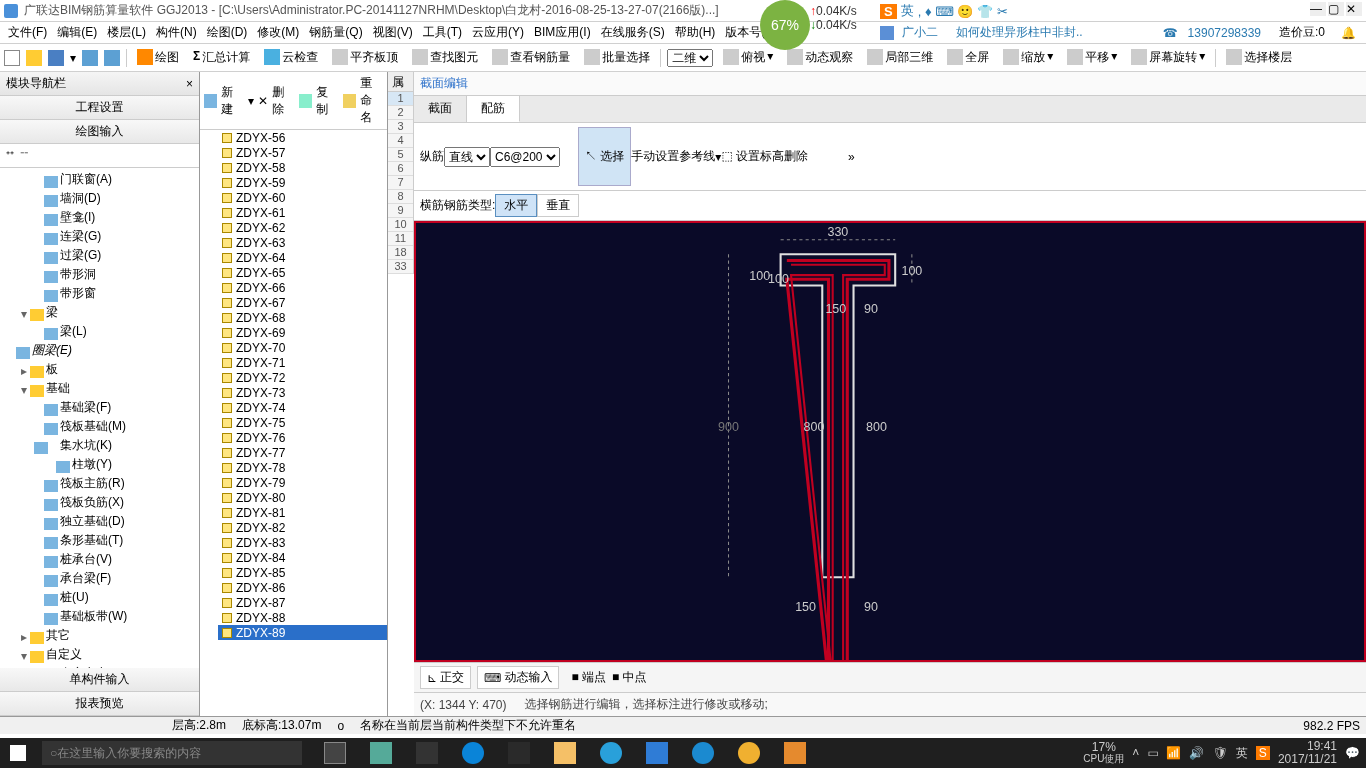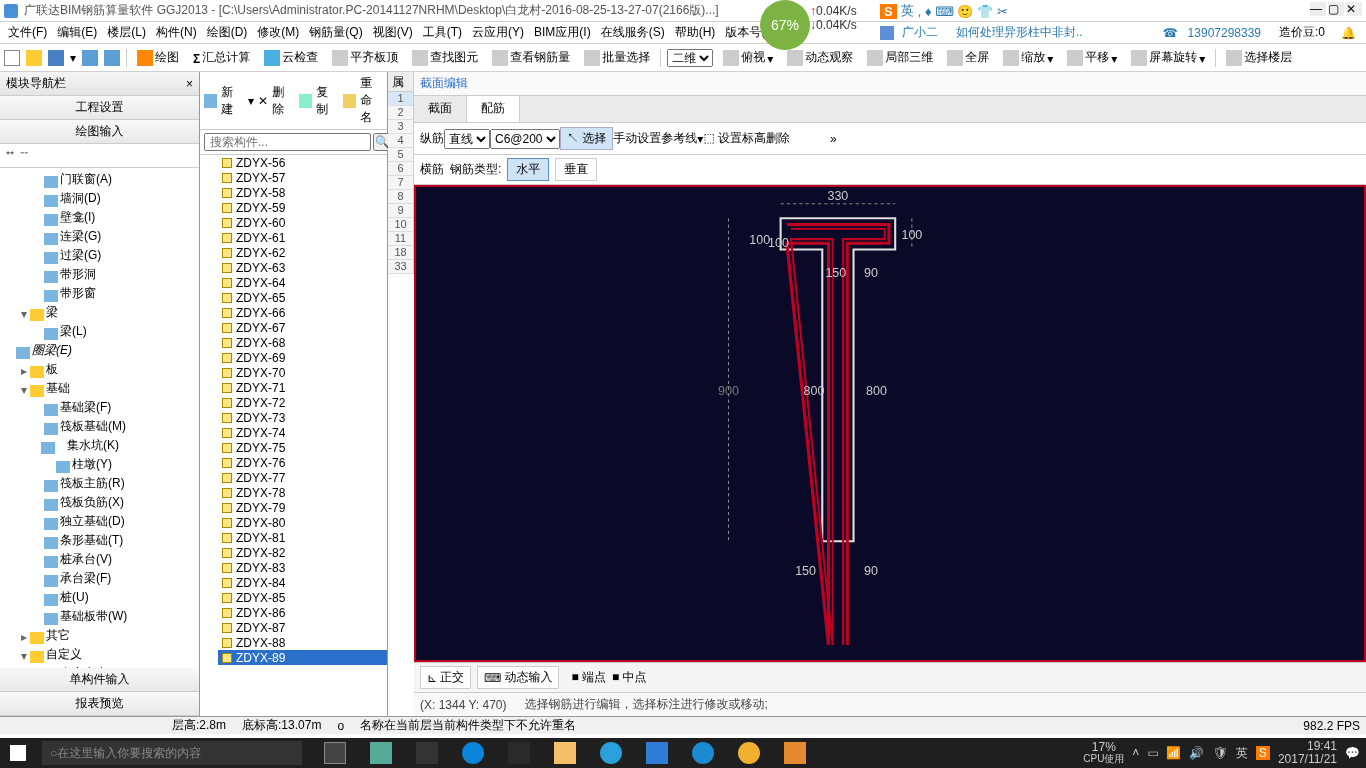--- a/index.html
+++ b/index.html
@@ -15,21 +15,21 @@
 .title-bar .corner-icons span{width:16px;height:14px;background:#eee;display:inline-block;}
 .ime-strip{position:absolute;left:880px;top:2px;display:flex;align-items:center;gap:4px;}
 .ime-strip .s-logo{background:#ff7b00;color:#fff;padding:0 4px;font-weight:bold;}
 .ime-strip span{color:#2a7ab0;font-size:13px;}
 .menu-bar{height:22px;display:flex;align-items:center;border-bottom:1px solid #d0d0d0;padding-left:4px;gap:2px;}
 .menu-bar span{padding:2px 4px;cursor:default;}
 .menu-bar .sp{flex:1;}
 .menu-bar .right-info{color:#2a7ab0;margin-right:8px;}
 .menu-bar .user-icon{width:14px;height:14px;background:#5b8fd6;display:inline-block;vertical-align:middle;margin-right:2px;}
 .toolbar{height:28px;display:flex;align-items:center;border-bottom:1px solid #d0d0d0;padding:0 4px;gap:6px;}
-.toolbar .tb-btn{display:flex;align-items:flex-end;gap:2px;padding:2px 4px;}
+.toolbar .tb-btn{display:flex;align-items:flex-start;gap:2px;padding:2px 4px;}
 .toolbar .tb-icon{width:16px;height:16px;background:#fc3;display:inline-block;}
 .toolbar .sep{width:1px;height:18px;background:#ccc;}
 .toolbar select{height:18px;font-size:12px;}
 .main{display:flex;height:644px;}
 .left-panel{width:200px;border-right:1px solid #999;display:flex;flex-direction:column;}
 .panel-title{background:linear-gradient(#f5f5f5,#e5e5e5);border-bottom:1px solid #ccc;padding:3px 6px;display:flex;align-items:center;}
 .panel-title .x{margin-left:auto;}
 .panel-tab{background:linear-gradient(#f8f8f8,#e8e8e8);text-align:center;padding:3px;border-bottom:1px solid #ccc;}
 .mini-tb{display:flex;gap:6px;padding:3px 6px;border-bottom:1px solid #ccc;}
 .tree{flex:1;overflow:auto;padding:2px 0;}
@@ -54,23 +54,23 @@
 .grid-strip .rn{height:14px;text-align:center;border-bottom:1px solid #ddd;font-size:11px;color:#555;}
 .grid-strip .rn.act{background:#d7e7f5;}
 .editor-wrap{flex:1;display:flex;}
 .editor{flex:1;display:flex;flex-direction:column;}
 .ed-title{padding:3px 6px;color:#2a6fc9;background:#fafafa;border-bottom:1px solid #ccc;}
 .ed-tabs{display:flex;background:#eaeaea;border-bottom:1px solid #ccc;}
 .ed-tabs .t{padding:4px 14px;border-right:1px solid #ccc;}
 .ed-tabs .t.act{background:#fff;border-bottom:1px solid #fff;}
 .rebar-tb1{display:flex;align-items:center;padding:4px 6px;border-bottom:1px solid #ccc;}
 .rebar-tb1 select{height:20px;}
-.rebar-tb1 .btn{padding:2px 6px;border:1px solid #aac;background:#eef;}
+.rebar-tb1 .btn{padding:20px 6px;border:1px solid #aac;background:#eef;margin-left:18px;}
 .rebar-tb1 .btn.act{background:#d0e4f5;}
-.rebar-tb2{display:flex;align-items:center;padding:3px 6px;gap:6px;border-bottom:1px solid #ccc;}
+.rebar-tb2{display:flex;align-items:center;padding:3px 6px;border-bottom:1px solid #ccc;}
 .rebar-tb2 .chip{padding:2px 8px;border:1px solid #ccc;}
 .rebar-tb2 .chip.act{background:#cfe3f7;border-color:#5a8fc0;}
 .canvas-row{flex:1;display:flex;}
 .canvas{flex:1;background:#0a0a28;border:2px solid #c00020;position:relative;overflow:hidden;}
 .canvas svg{position:absolute;inset:0;}
 .bot-tools{display:flex;align-items:center;padding:3px 6px;gap:6px;border-top:1px solid #ccc;background:#f5f5f5;}
 .bot-tools .tool{display:flex;align-items:center;gap:3px;padding:2px 6px;border:1px solid #ccc;background:#fff;}
 .coord-row{display:flex;align-items:center;padding:3px 6px;gap:18px;border-top:1px solid #ccc;background:#f8f8f8;color:#444;}
 .status-bar{height:18px;display:flex;align-items:center;border-top:1px solid #999;padding:0 6px;gap:16px;background:#f0f0f0;font-size:11px;}
 .status-bar .sp{flex:1;}
@@ -271,21 +271,21 @@
         <div class="node" style="padding-left: 32px;">
           <span class="exp"></span>
           <span class="leaf-icon"></span>
           <span>基础梁(F)</span>
         </div>
         <div class="node" style="padding-left: 32px;">
           <span class="exp"></span>
           <span class="leaf-icon"></span>
           <span>筏板基础(M)</span>
         </div>
-        <div class="node" style="padding-left: 19px; gap: 10px;">
+        <div class="node" style="padding-left: 12px; gap: 10px;">
           <span class="exp"></span>
           <span class="leaf-icon"></span>
           <span>集水坑(K)</span>
         </div>
         <div class="node" style="padding-left: 44px;">
           <span class="exp"></span>
           <span class="leaf-icon"></span>
           <span>柱墩(Y)</span>
         </div>
         <div class="node" style="padding-left: 32px;">
@@ -352,24 +352,20 @@
     <div class="mid-tb">
       <span class="icn"></span>
         <span>新建</span>
         <span>▾</span>
       <span>✕</span>
         <span>删除</span>
       <span class="icn" style="background:#8ec;"></span>
         <span>复制</span>
       <span class="icn" style="background:#f0d060;"></span>
         <span style="overflow:hidden;width:24px;">重命名</span>
-    </div>
-    <div class="search-row">
-      <input placeholder="搜索构件..." style="">
-      <button>🔍</button>
     </div>
     <div class="item-list" id="item-list">
         <div class="li">
           <span class="dot"></span>
           <span>ZDYX-56</span>
         </div>
         <div class="li">
           <span class="dot"></span>
           <span>ZDYX-57</span>
         </div>

